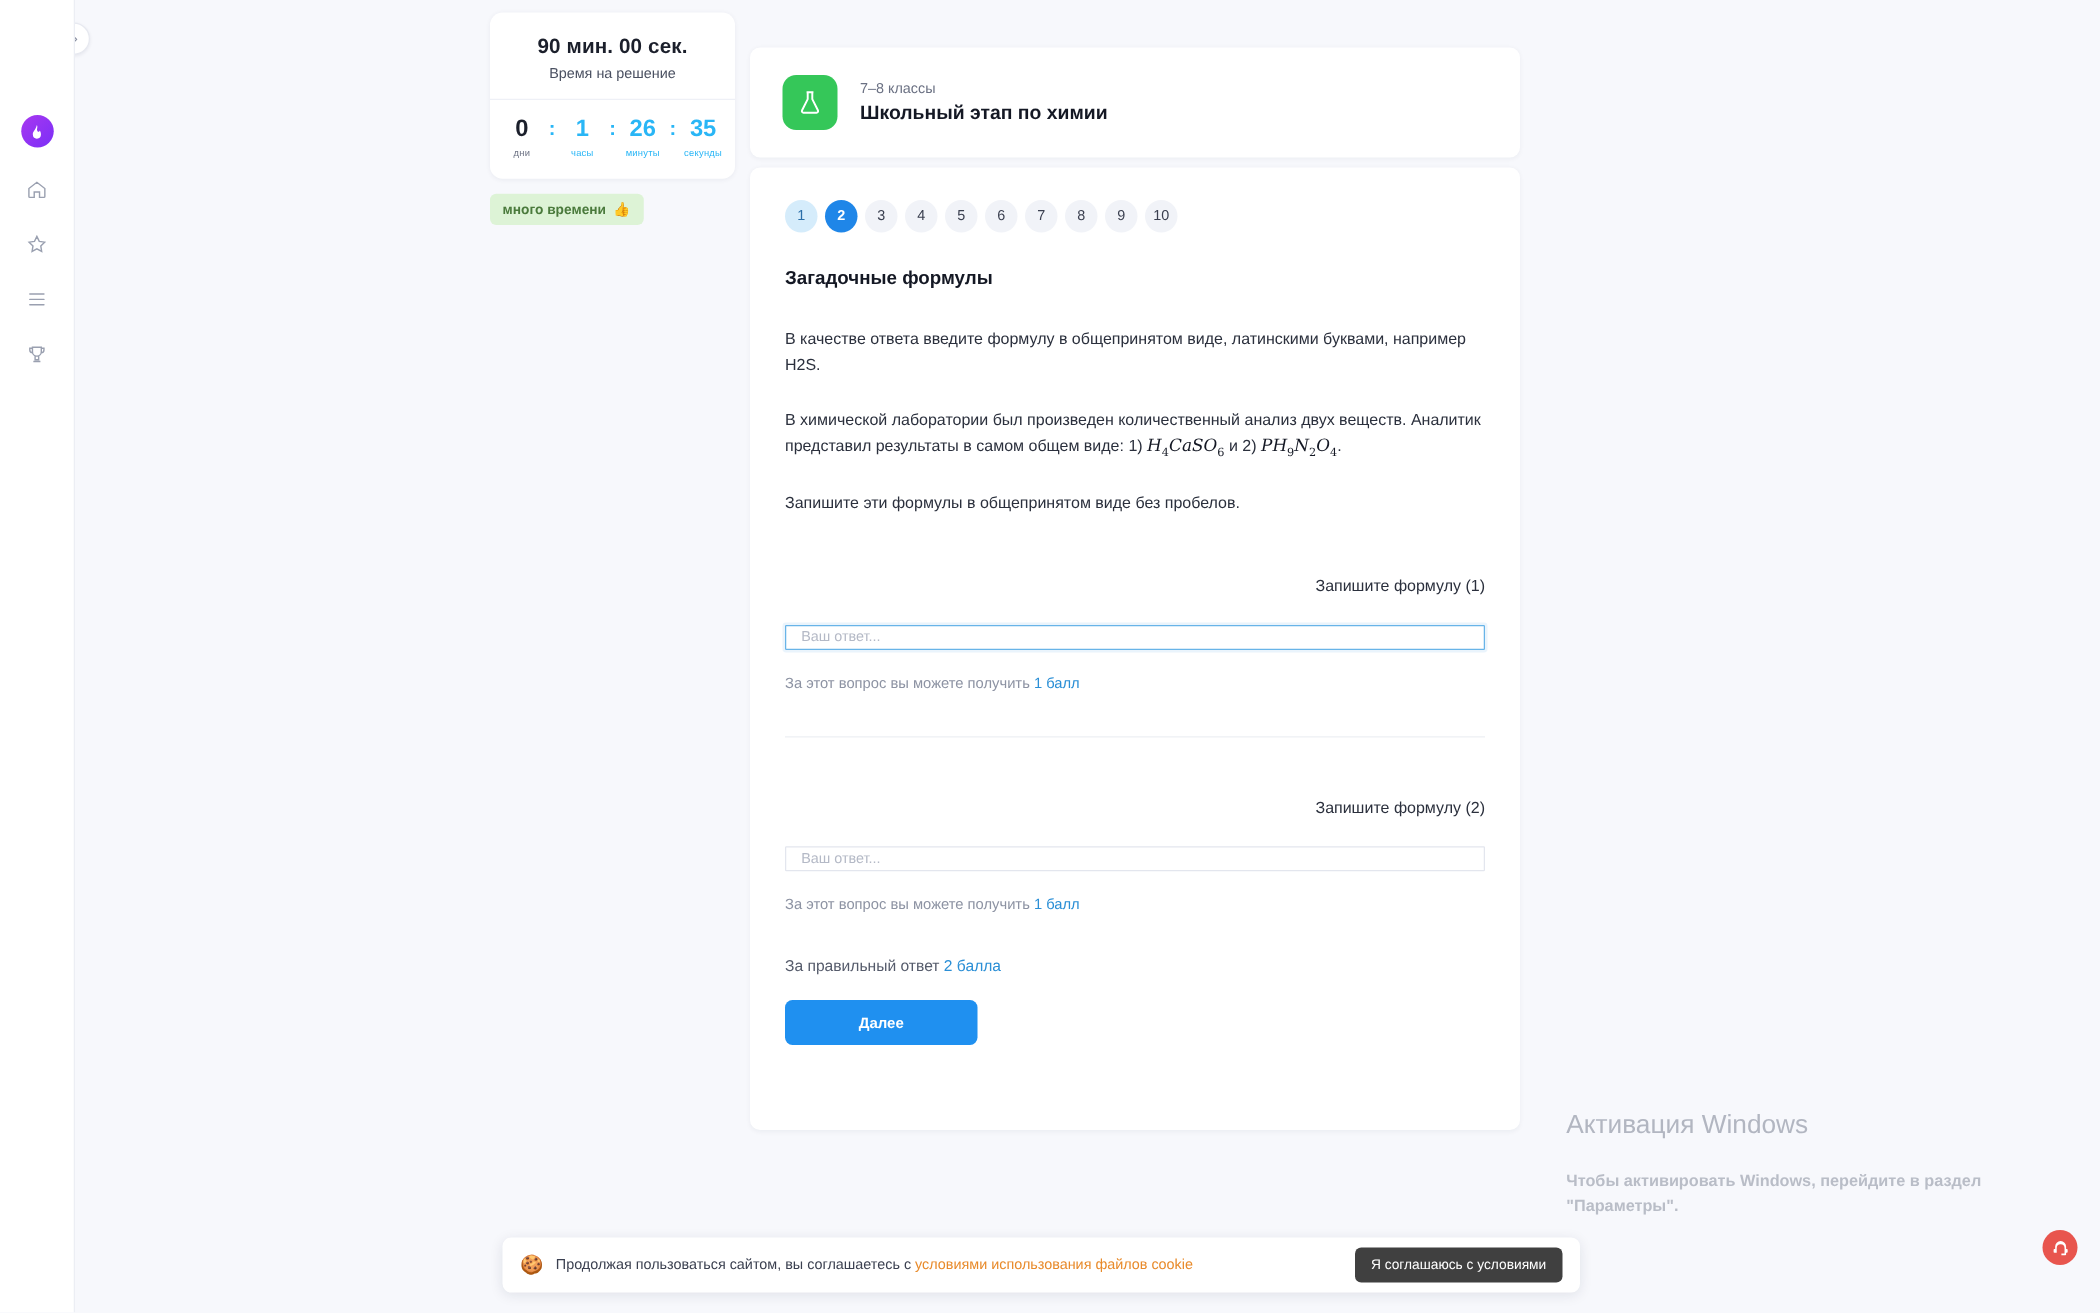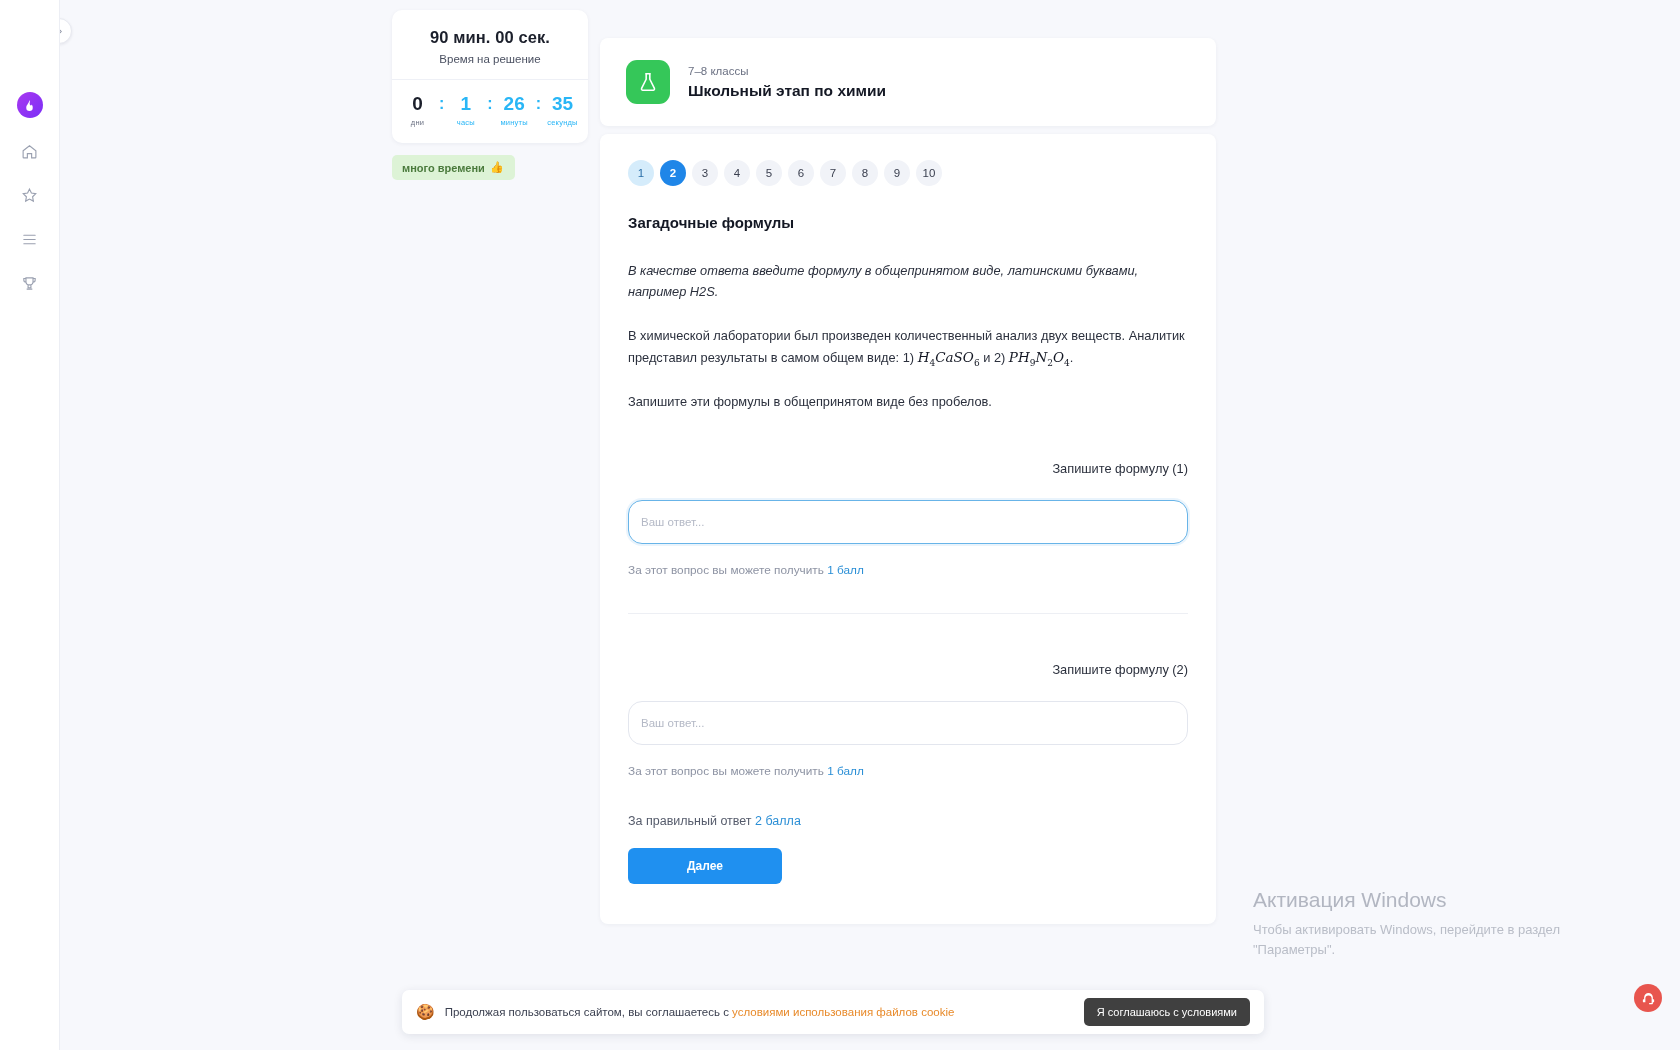--- a/index.html
+++ b/index.html
@@ -96,34 +96,34 @@
   .pill {
     width: 26px; height: 26px; border-radius: 50%;
     display: flex; align-items: center; justify-content: center;
     font-size: 11.5px; color: #3b4050; background: #f1f3f8; cursor: pointer;
   }
   .pill.visited { background: #d5ecfb; color: #2a6ea8; }
   .pill.active { background: #1f86e8; color: #ffffff; font-weight: 600; }
 
   .q-title { margin-top: 28px; font-size: 15px; font-weight: 700; color: #141824; }
   .q-hint {
-    margin-top: 30px; font-style: italic; font-size: 12.8px; color: #2b303d;
+    margin-top: 30px; font-size: 12.8px; color: #2b303d;
     line-height: 1.62; max-width: 560px;
   }
   .q-text { margin-top: 24px; font-size: 12.8px; color: #2b303d; line-height: 1.62; max-width: 560px; }
   .q-text2 { margin-top: 22px; font-size: 12.8px; color: #2b303d; line-height: 1.62; }
   .fml {
     font-family: "DejaVu Serif", serif; font-style: italic; font-size: 13.5px; color: #141824;
   }
   .fml sub { font-size: 9px; font-style: normal; }
 
   .field-label { margin-top: 48px; font-size: 12.8px; color: #2b303d; text-align: right; }
   .answer-input {
-    margin-top: 24px; width: 560px; height: 44px;
-    border: 1px solid #e3e6ee; border-radius: 14px;
+    margin-top: 24px; width: 560px; height: 20px;
+    border: 1px solid #e3e6ee; border-radius: 1px;
     padding: 0 12px; font-size: 11.5px; color: #2b303d;
     font-family: "Liberation Sans", sans-serif;
     background: #ffffff; outline: none;
   }
   .answer-input::placeholder { color: #b4b9c6; }
   .answer-input.focused {
     border: 1px solid #68b4e8;
     box-shadow: 0 0 0 2px rgba(104,180,232,.14);
   }
   .points { margin-top: 19px; font-size: 11.8px; color: #8d93a3; }
@@ -135,21 +135,21 @@
   .next-btn {
     margin-top: 20px; width: 154px; height: 36px;
     background: #1f90f0; border: none; border-radius: 6px;
     color: #ffffff; font-size: 12px; font-weight: 600; cursor: pointer;
     font-family: "Liberation Sans", sans-serif;
   }
 
   
   .wm { position: absolute; left: 1253px; top: 888px; color: #b9bdc7; pointer-events: none; }
   .wm-h { font-size: 21px; font-weight: 400; color: #b2b6c1; }
-  .wm-b { margin-top: 8px; font-size: 13px; line-height: 1.55; color: #b9bdc7; max-width: 360px; }
+  .wm-b { margin-top: 23px; font-size: 13px; line-height: 1.55; color: #b9bdc7; max-width: 360px; font-weight: bold; }
 
   
   .cookie {
     position: absolute; left: 402px; top: 990px; width: 862px; height: 44px;
     background: #ffffff; border-radius: 7px;
     box-shadow: 0 2px 10px rgba(20,30,60,.10);
     display: flex; align-items: center; padding: 0 14px; gap: 10px;
   }
   .cookie-emoji { font-size: 15px; }
   .cookie-text { font-size: 11.5px; color: #3b4050; flex: 1; }

